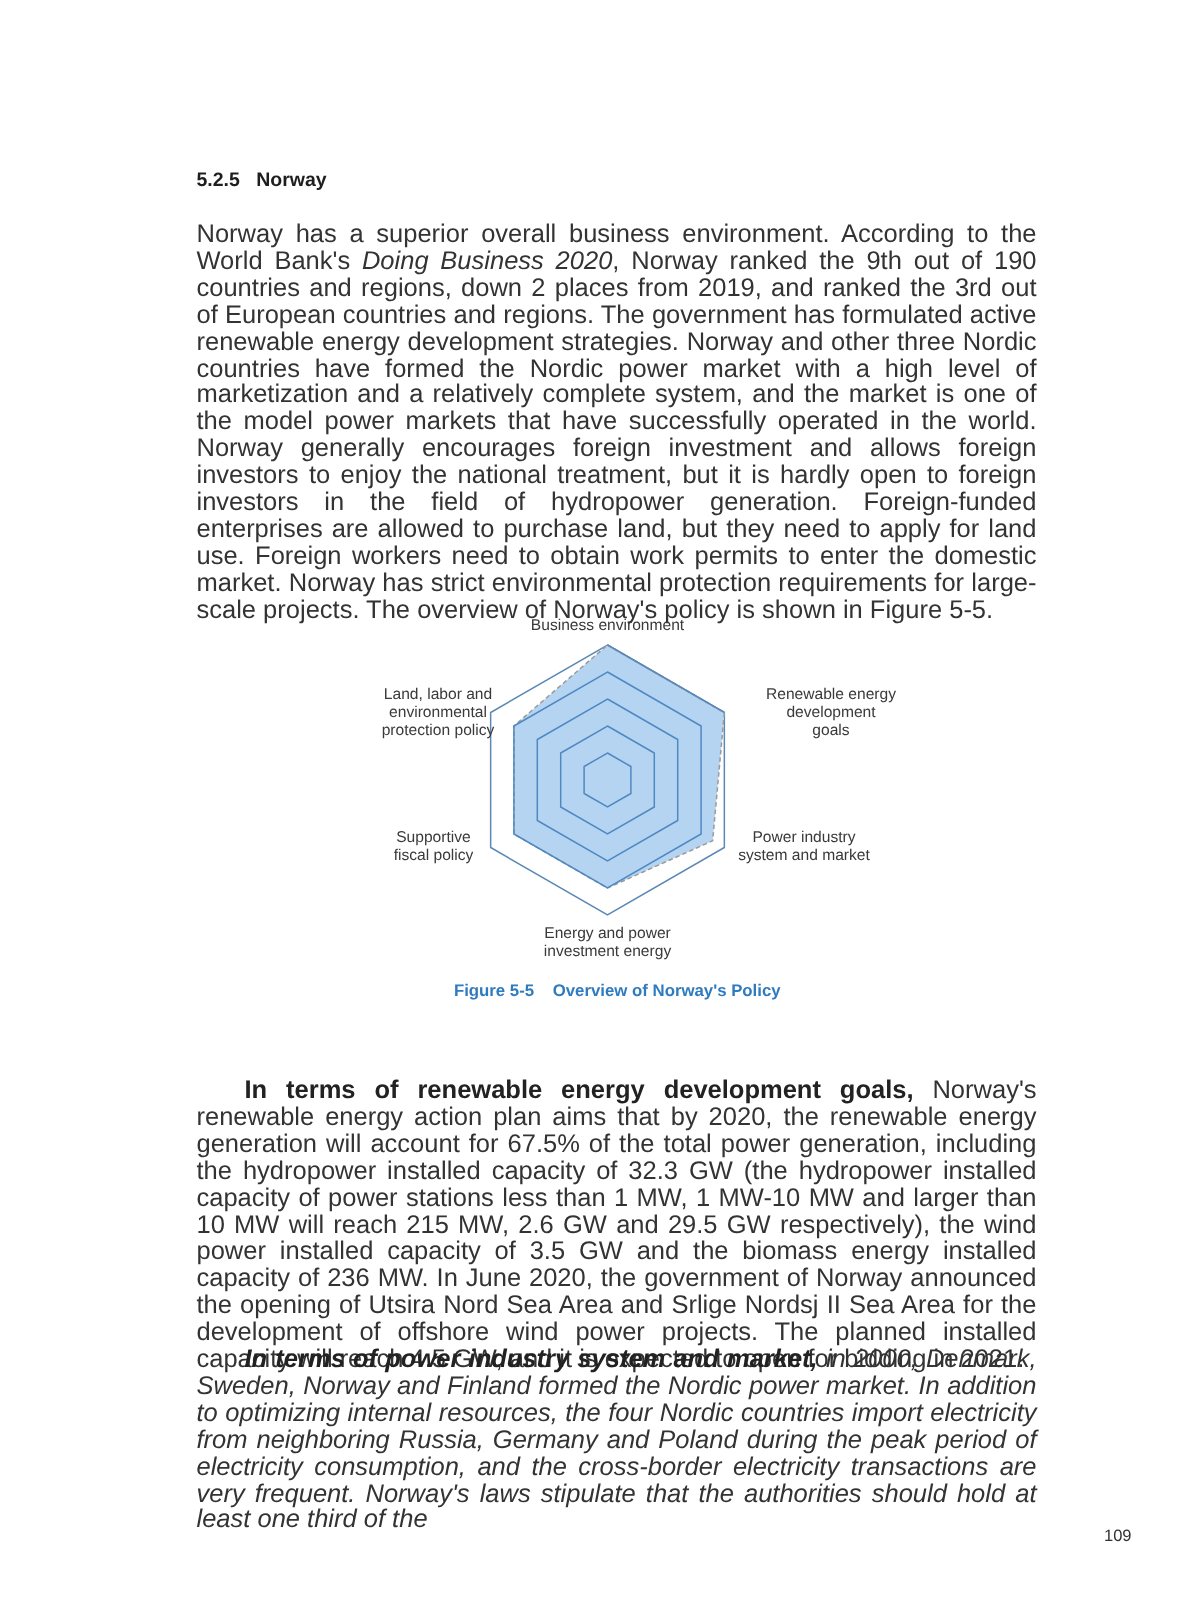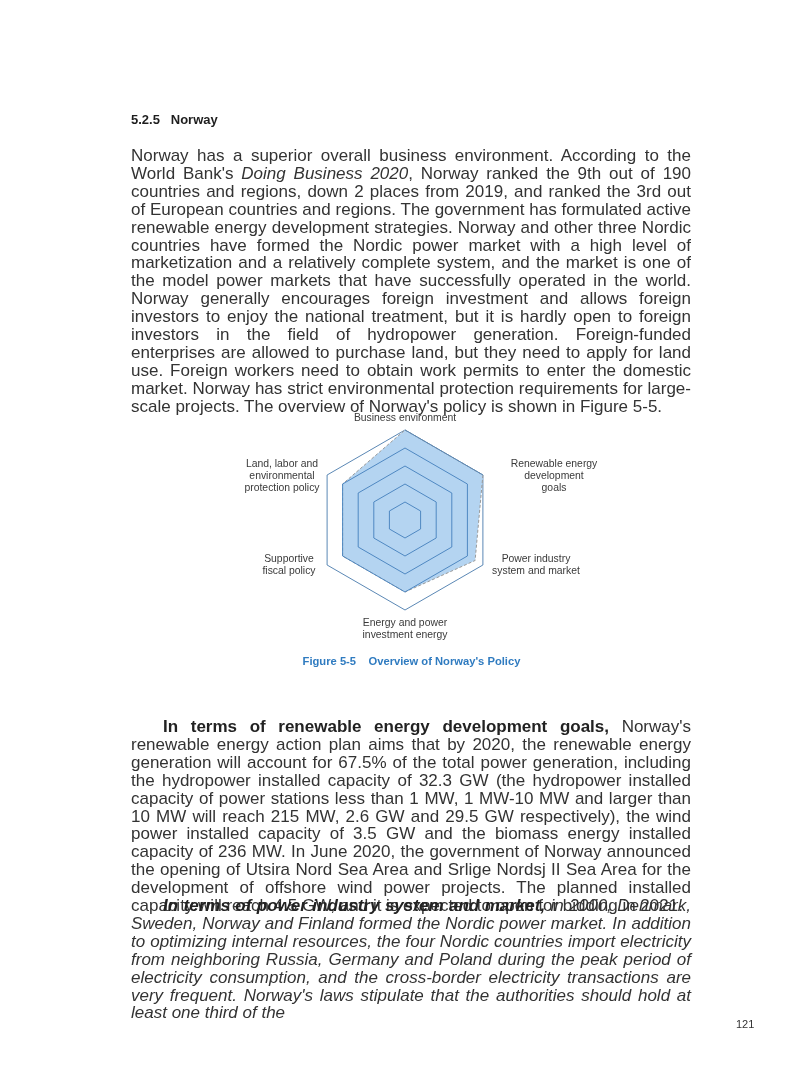--- a/index.html
+++ b/index.html
@@ -103,25 +103,25 @@
     <div class="axis-label" style="left:175px; top:7px; transform:translateX(-50%);">Business environment</div>
     <div class="axis-label" style="left:324px; top:53px; transform:translateX(-50%); white-space:pre;">Renewable energy
 development
 goals</div>
     <div class="axis-label" style="left:306px; top:148px; transform:translateX(-50%); white-space:pre;">Power industry
 system and market</div>
     <div class="axis-label" style="left:175px; top:212px; transform:translateX(-50%); white-space:pre;">Energy and power
 investment energy</div>
     <div class="axis-label" style="left:59px; top:148px; transform:translateX(-50%); white-space:pre;">Supportive
 fiscal policy</div>
-    <div class="axis-label" style="left:52px; top:53px; transform:translateX(-50%); white-space:pre;text-align:center;">Land, labor and
+    <div class="axis-label" style="left:62px; top:53px; transform:translateX(-50%); white-space:pre;text-align:center;">Land, labor and
 environmental
 protection policy</div>
   </div>
 
   <div class="caption">Figure 5-5    Overview of Norway's Policy</div>
 
   <div class="para" id="p2"><span class="lead">In terms of renewable energy development goals,</span><span> Norway's renewable energy action plan aims that by 2020, the renewable energy generation will account for 67.5% of the total power generation, including the hydropower installed capacity of 32.3 GW (the hydropower installed capacity of power stations less than 1 MW, 1 MW-10 MW and larger than 10 MW will reach 215 MW, 2.6 GW and 29.5 GW respectively), the wind power installed capacity of 3.5 GW and the biomass energy installed capacity of 236 MW. In June 2020, the government of Norway announced the opening of Utsira Nord Sea Area and Srlige Nordsj II Sea Area for the development of offshore wind power projects. The planned installed capacity will reach 4.5 GW, and it is expected to open for bidding in 2021.</span></div>
 
   <div class="para" id="p3"><span class="lead">In terms of power industry system and market,</span><span> in 2000, Denmark, Sweden, Norway and Finland formed the Nordic power market. In addition to optimizing internal resources, the four Nordic countries import electricity from neighboring Russia, Germany and Poland during the peak period of electricity consumption, and the cross-border electricity transactions are very frequent. Norway's laws stipulate that the authorities should hold at least one third of the</span></div>
 
-  <div class="page-number">121</div>
+  <div class="page-number">109</div>
 </div>
 
 </body></html>

